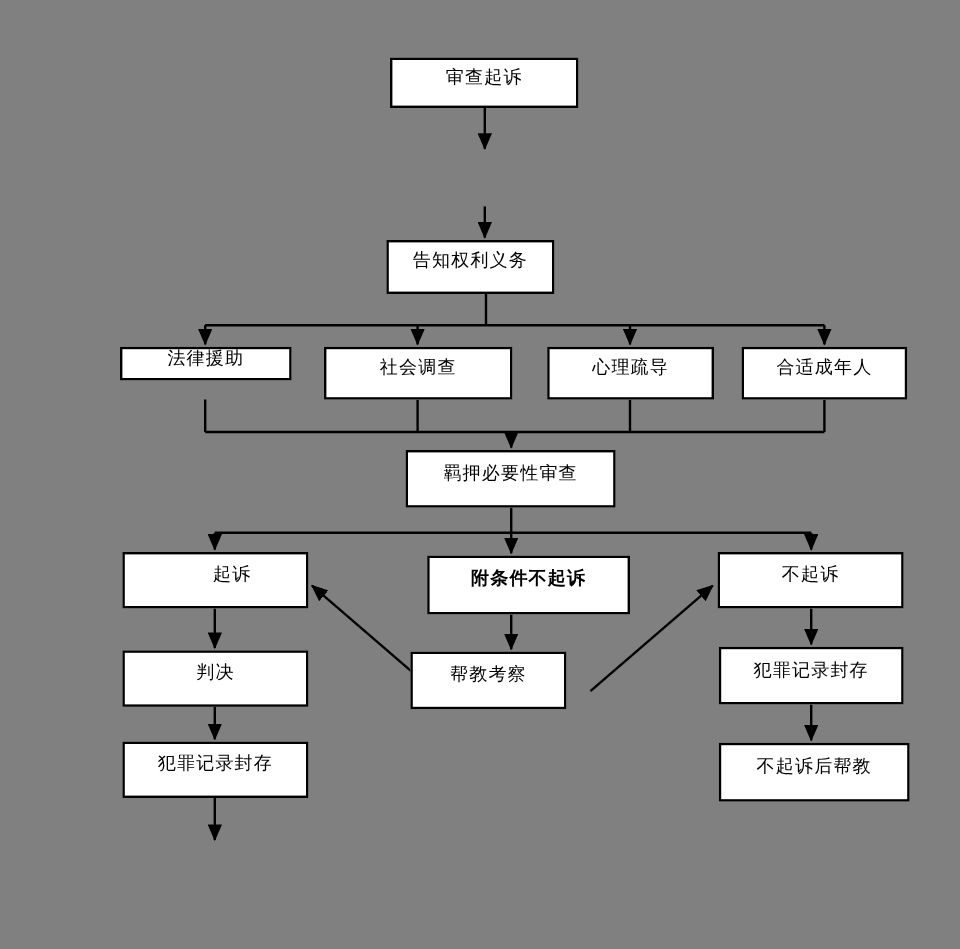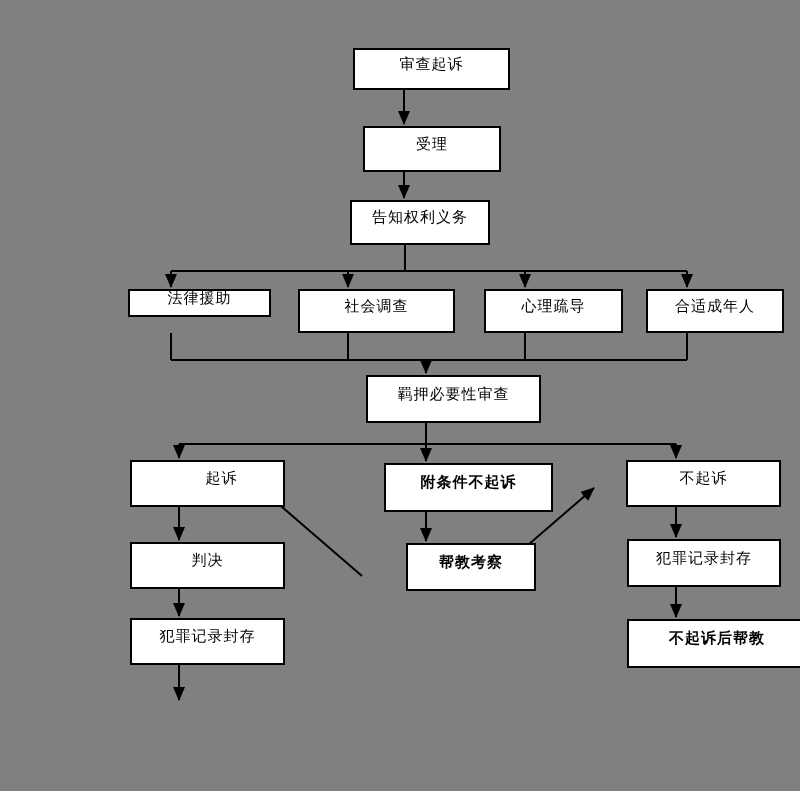--- a/index.html
+++ b/index.html
@@ -23,39 +23,38 @@
     border:2px solid #000000;
     box-sizing:border-box;
     display:flex;
     align-items:center;
     justify-content:center;
     padding-bottom:10px;
     color:#000000;
     font-size:15px;
     letter-spacing:1px;
     white-space:nowrap;
-    margin-left:28px;
   }
   
   .n-review      {left:325px;top:48px; width:157px;height:42px;}
   .n-accept      {left:335px;top:126px;width:138px;height:46px;}
   .n-inform      {left:322px;top:200px;width:140px;height:45px;}
   .n-legal       {left:100px;top:289px;width:143px;height:28px;}
   .n-social      {left:270px;top:289px;width:157px;height:44px;}
   .n-psych       {left:456px;top:289px;width:139px;height:44px;}
   .n-adult       {left:618px;top:289px;width:138px;height:44px;}
   .n-detention   {left:338px;top:375px;width:175px;height:48px;}
   .n-prosecute   {left:102px;top:460px;width:155px;height:47px;padding-left:28px;}
   .n-conditional {left:356px;top:463px;width:169px;height:49px;font-weight:bold;}
   .n-nonpros     {left:598px;top:460px;width:155px;height:47px;}
   .n-judgment    {left:102px;top:542px;width:155px;height:47px;}
-  .n-probation   {left:378px;top:543px;width:130px;height:48px;font-weight:bold;}
+  .n-probation   {left:342px;top:543px;width:130px;height:48px;}
   .n-seal-r      {left:599px;top:539px;width:154px;height:48px;}
   .n-seal-l      {left:102px;top:618px;width:155px;height:47px;}
-  .n-postnonpros {left:599px;top:619px;width:180px;height:49px;font-weight:bold;}
+  .n-postnonpros {left:599px;top:619px;width:159px;height:49px;}
   .n-postjudge   {left:102px;top:702px;width:155px;height:47px;}
 </style>
 </head>
 <body>
 
 <div id="canvas">
 
   <svg class="arrow-layer" width="800" height="791" viewBox="0 0 800 791" stroke="#000000" stroke-width="2" fill="none">
     <defs>
       <marker id="ah" markerUnits="userSpaceOnUse" markerWidth="14" markerHeight="12" viewBox="0 0 14 12" refX="13" refY="6" orient="auto">
@@ -87,23 +86,20 @@
     <path d="M426,512 V541" marker-end="url(#ah)"></path>
     <path d="M362,576 L260,488" marker-end="url(#ah)"></path>
     <path d="M492,576 L594,488" marker-end="url(#ah)"></path>
 
     <path d="M676,507 V537" marker-end="url(#ah)"></path>
     <path d="M676,587 V617" marker-end="url(#ah)"></path>
   </svg>
 
   <div class="node n-review">
     <span>审查起诉</span>
-  </div>
-  <div class="node n-accept">
-    <span>受理</span>
   </div>
   <div class="node n-inform">
     <span>告知权利义务</span>
   </div>
   <div class="node n-legal">
     <span>法律援助</span>
   </div>
   <div class="node n-social">
     <span>社会调查</span>
   </div>

